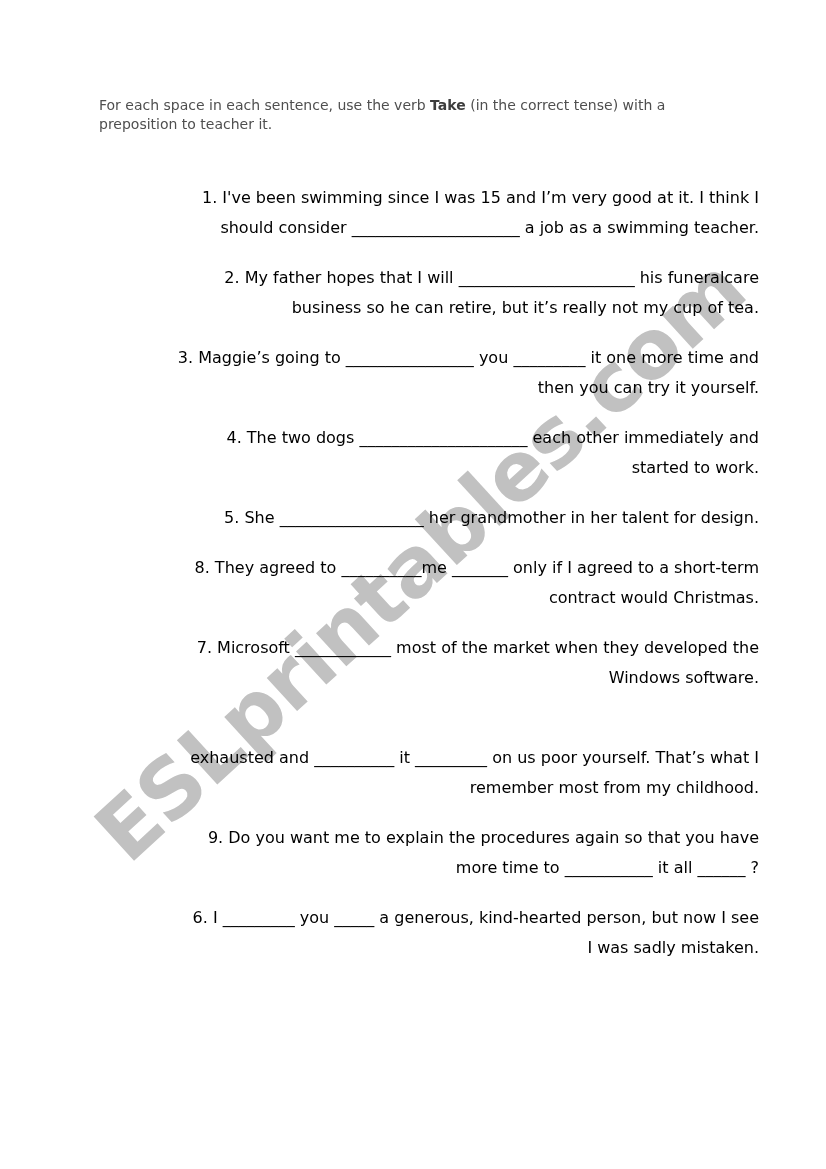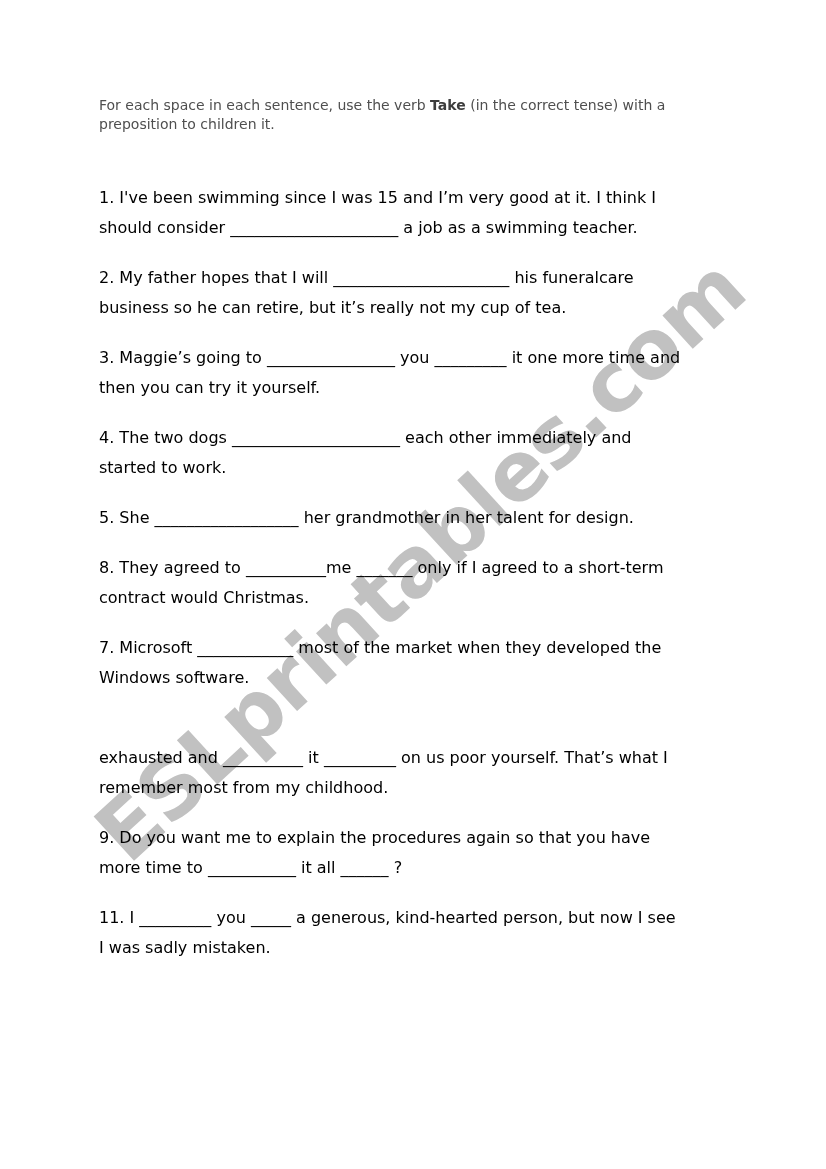--- a/index.html
+++ b/index.html
@@ -40,40 +40,41 @@
     white-space: normal;
     max-width: 630px;
   }
   .instructions b { font-weight: bold; color: #3d3d3d; margin-top: 32px; }
   .item {
     margin: 0 0 20px 0;
     font-size: 16px;
     line-height: 30px;
     color: #000000;
     white-space: nowrap;
+    text-align: right;
   }
 </style>
 </head>
 <body>
 
 <div class="page">
 
   <div class="watermark" style="color: rgb(193, 193, 193);">ESLprintables.com</div>
 
   <div class="content">
 
-    <p class="instructions"><span>For each space in each sentence, use the verb </span><b>Take</b><span> (in the correct tense) with a</span><br><span>preposition to children it.</span></p>
+    <p class="instructions"><span>For each space in each sentence, use the verb </span><b>Take</b><span> (in the correct tense) with a</span><br><span>preposition to teacher it.</span></p>
 
     <div id="items">
         <p class="item"><span>1. I've been swimming since I was 15 and I’m very good at it. I think I</span><br><span>should consider _____________________ a job as a swimming teacher.</span></p>
         <p class="item"><span>2. My father hopes that I will ______________________ his funeralcare</span><br><span>business so he can retire, but it’s really not my cup of tea.</span></p>
         <p class="item"><span>3. Maggie’s going to ________________ you _________ it one more time and</span><br><span>then you can try it yourself.</span></p>
         <p class="item"><span>4. The two dogs _____________________ each other immediately and</span><br><span>started to work.</span></p>
         <p class="item"><span>5. She __________________ her grandmother in her talent for design.</span></p>
         <p class="item"><span>8. They agreed to __________me _______ only if I agreed to a short-term</span><br><span>contract would Christmas.</span></p>
         <p class="item"><span>7. Microsoft ____________ most of the market when they developed the</span><br><span>Windows software.</span></p>
         <p class="item"><br><span>exhausted and __________ it _________ on us poor yourself. That’s what I</span><br><span>remember most from my childhood.</span></p>
         <p class="item"><span>9. Do you want me to explain the procedures again so that you have</span><br><span>more time to ___________ it all ______ ?</span></p>
-        <p class="item"><span>11. I _________ you _____ a generous, kind-hearted person, but now I see</span><br><span>I was sadly mistaken.</span></p>
+        <p class="item"><span>6. I _________ you _____ a generous, kind-hearted person, but now I see</span><br><span>I was sadly mistaken.</span></p>
       </div>
 
   </div>
 </div>
 
 </body></html>

